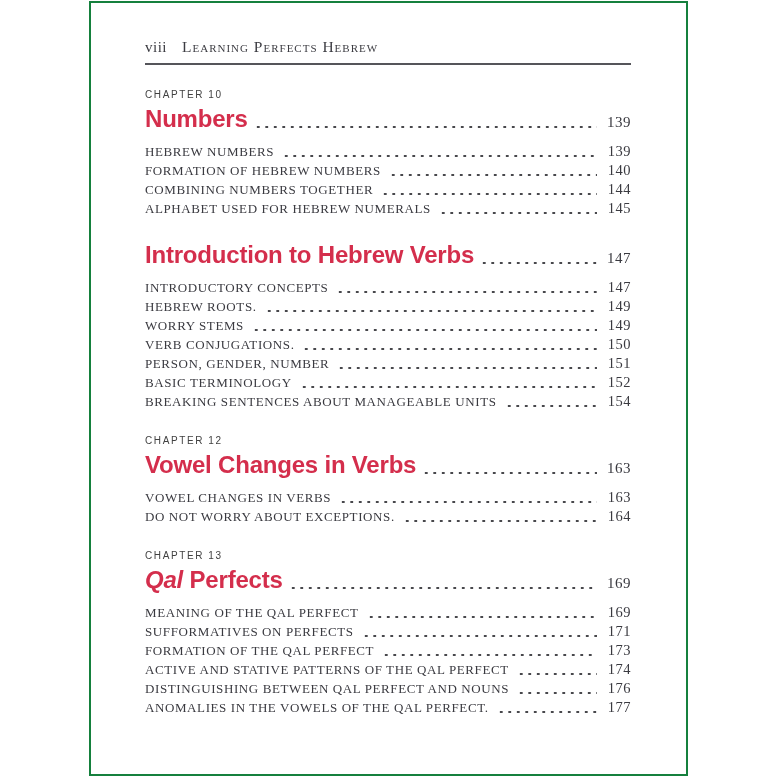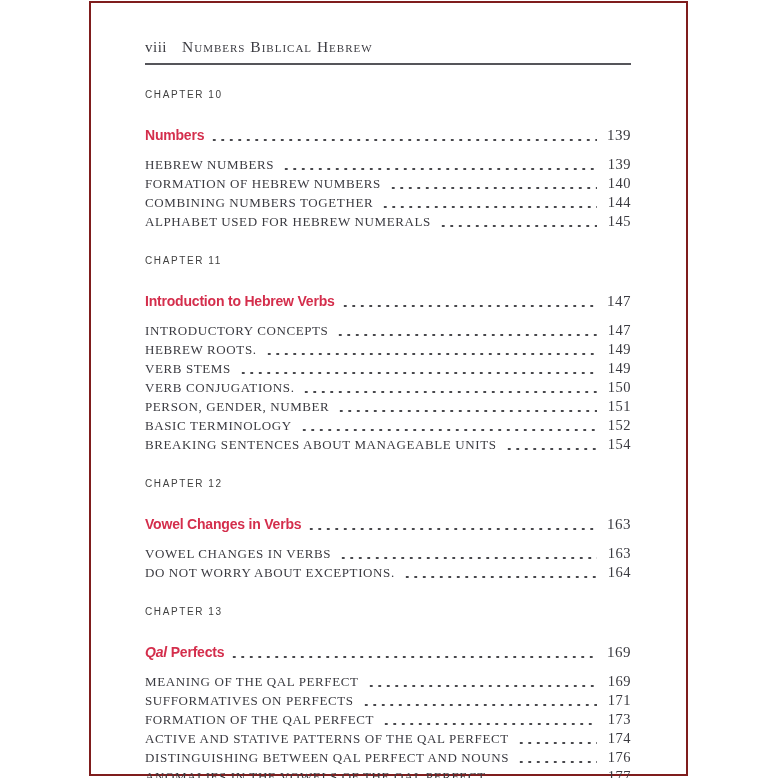--- a/index.html
+++ b/index.html
@@ -7,21 +7,21 @@
   body {
     width: 778px; height: 778px;
     position: relative;
     font-family: "Liberation Serif", serif;
     overflow: hidden;
   }
   .page {
     position: absolute;
     left: 89px; top: 1px;
     width: 599px; height: 775px;
-    border: 2px solid #7f1d1d;
+    border: 2px solid #15803d;
     background: #ffffff;
   }
   .page-inner {
     padding: 35px 55px 0 54px;
   }
 
   
   .running-header {
     display: flex;
     align-items: baseline;
@@ -55,25 +55,24 @@
     display: flex;
     align-items: baseline;
   }
   .title-row {
     margin-top: 5px;
     line-height: 26px;
   }
   .chapter-title {
     font-family: "Liberation Sans", sans-serif;
     font-weight: bold;
-    font-size: 14px;
+    font-size: 24px;
     letter-spacing: -0.2px;
     color: #d42e4c;
     white-space: nowrap;
-    margin-top: 16px;
   }
   .t-it { font-style: italic; text-align: right; }
 
   .entries { margin-top: 7px; }
   .entry-row { line-height: 19px; }
   .entry-title {
     font-size: 13px;
     letter-spacing: 0.6px;
     color: #3a3a40;
     white-space: nowrap;
@@ -104,21 +103,21 @@
   .title-row .pg { font-size: 15px; }
 </style>
 </head>
 <body>
 
 <div class="page">
   <div class="page-inner">
 
     <div class="running-header">
       <span class="folio">viii</span>
-      <span class="running-title">Numbers Biblical Hebrew</span>
+      <span class="running-title">Learning Perfects Hebrew</span>
     </div>
 
     <div class="chapter">
       <div class="chapter-label">CHAPTER 10</div>
       <div class="row title-row">
         <span class="chapter-title"><span class="t-it"></span><span>Numbers</span></span>
         <span class="dots"></span>
         <span class="pg">139</span>
       </div>
       <div class="entries">
@@ -139,39 +138,38 @@
         </div>
         <div class="row entry-row">
           <span class="entry-title">ALPHABET USED FOR HEBREW NUMERALS</span>
           <span class="dots"></span>
           <span class="pg">145</span>
         </div>
       </div>
     </div>
 
     <div class="chapter">
-      <div class="chapter-label">CHAPTER 11</div>
       <div class="row title-row">
         <span class="chapter-title"><span class="t-it"></span><span>Introduction to Hebrew Verbs</span></span>
         <span class="dots"></span>
         <span class="pg">147</span>
       </div>
       <div class="entries">
         <div class="row entry-row">
           <span class="entry-title">INTRODUCTORY CONCEPTS</span>
           <span class="dots"></span>
           <span class="pg">147</span>
         </div>
         <div class="row entry-row">
           <span class="entry-title">HEBREW ROOTS.</span>
           <span class="dots"></span>
           <span class="pg">149</span>
         </div>
         <div class="row entry-row">
-          <span class="entry-title">VERB STEMS</span>
+          <span class="entry-title">WORRY STEMS</span>
           <span class="dots"></span>
           <span class="pg">149</span>
         </div>
         <div class="row entry-row">
           <span class="entry-title">VERB CONJUGATIONS.</span>
           <span class="dots"></span>
           <span class="pg">150</span>
         </div>
         <div class="row entry-row">
           <span class="entry-title">PERSON, GENDER, NUMBER</span>

